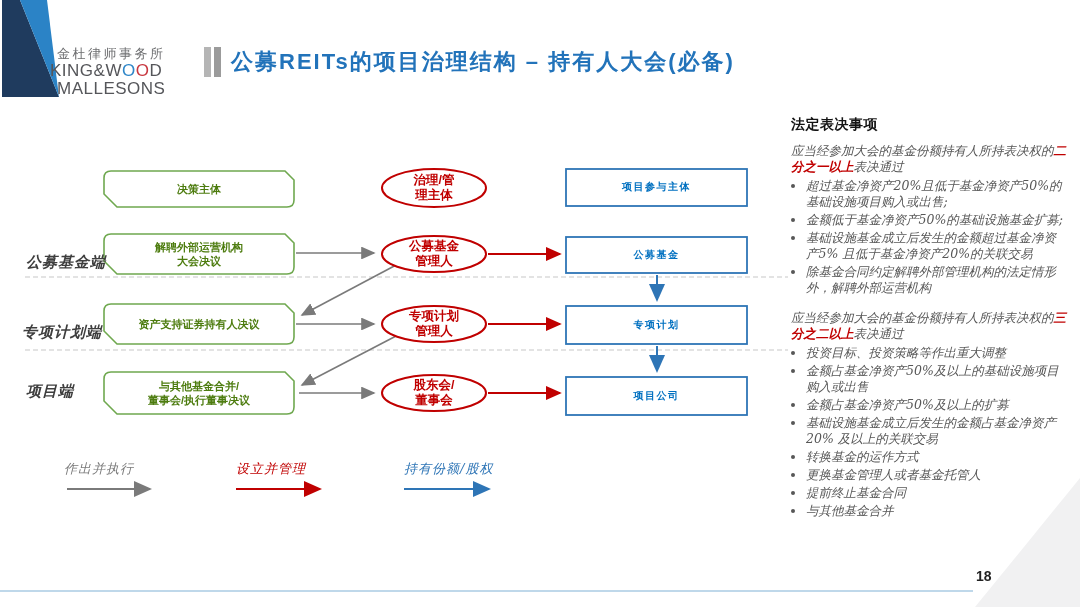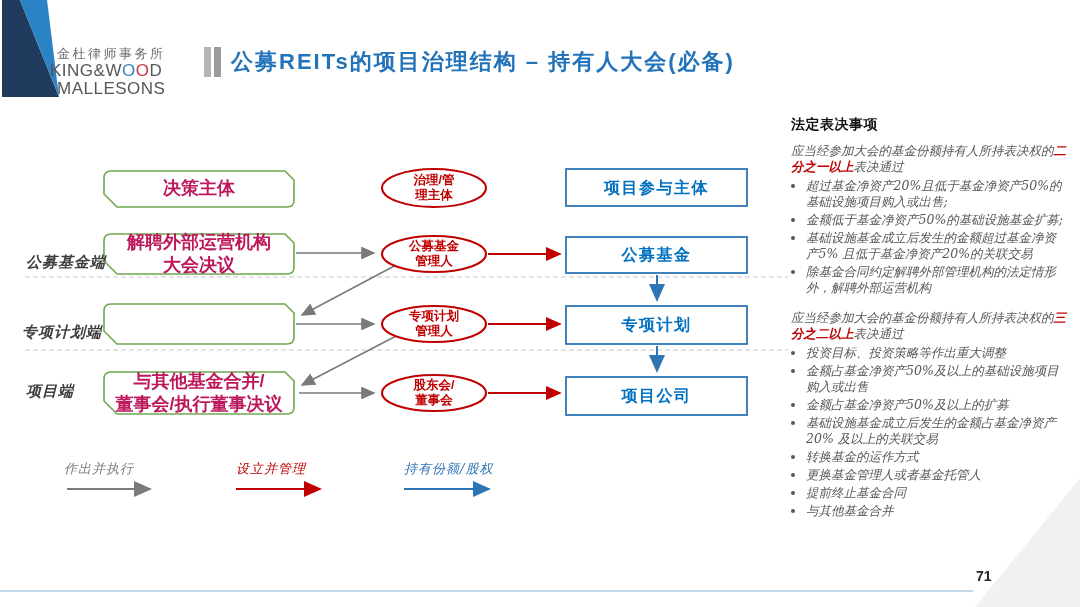--- a/index.html
+++ b/index.html
@@ -14,23 +14,23 @@
   .logo-en2 { position:absolute; left:57px; top:79px; font-size:17px; letter-spacing:0.5px; color:#55565A; }
   .o-blue { color:#2E86C8; }
   .o-red  { color:#C8373F; }
   .title-wrap { position:absolute; left:204px; top:47px; display:flex; align-items:flex-start; }
   .tbar { width:7px; height:30px; }
   .tbar1 { background:#B5B5B5; margin-right:3px; }
   .tbar2 { background:#9B9B9B; margin-right:10px; }
   .slide-title { margin:0; font-size:22px; font-weight:700; color:#2273BA; letter-spacing:2px; line-height:30px; white-space:nowrap; }
   
   .node { position:absolute; display:flex; flex-direction:column; align-items:center; justify-content:center; text-align:center; }
-  .green-node { color:#be185d; font-weight:700; font-size:18px; line-height:1.3; }
+  .green-node { color:#4d7c0f; font-weight:700; font-size:11px; line-height:1.3; }
   .red-node   { color:#C00000; font-weight:700; font-size:12.5px; line-height:1.22; }
-  .blue-node  { color:#0070C0; font-weight:700; font-size:16px; letter-spacing:1.5px; line-height:1.25; }
+  .blue-node  { color:#0070C0; font-weight:700; font-size:10px; letter-spacing:1.5px; line-height:1.25; }
   .row-label { position:absolute; font-family:"DejaVu Serif", serif; font-style:italic; font-weight:700;
                font-size:15px; color:#3E3E3E; letter-spacing:1px; white-space:nowrap; }
   .legend-label { position:absolute; font-family:"DejaVu Serif", serif; font-style:italic;
                   font-size:13px; letter-spacing:1px; white-space:nowrap; }
   .lg-gray { color:#7A7A7A; } .lg-red { color:#C00000; } .lg-blue { color:#2E75B6; }
   
   .legal { position:absolute; left:791px; top:116px; width:276px; font-family:"DejaVu Serif", serif; }
   .legal h3 { margin:0 0 9px; font-size:14px; color:#141414; letter-spacing:0.5px; font-weight:700; }
   .legal .para { font-style:italic; font-size:12.5px; color:#575757; line-height:1.28; margin:0; }
   .legal .para2 { margin-top:14px; }
@@ -121,20 +121,23 @@
     <span>理主体</span>
   </div>
   <div class="node blue-node" style="left:566px;top:169px;width:181px;height:37px;">
     <span>项目参与主体</span>
   </div>
 
   <div class="node green-node" style="left:104px;top:234px;width:190px;height:40px;">
     <span>解聘外部运营机构</span>
     <span>大会决议</span>
   </div>
+  <div class="node green-node" style="left:104px;top:304px;width:190px;height:40px;">
+    <span>资产支持证券持有人决议</span>
+  </div>
   <div class="node green-node" style="left:104px;top:372px;width:190px;height:42px;">
     <span>与其他基金合并/</span>
     <span>董事会/执行董事决议</span>
   </div>
 
   <div class="node red-node" style="left:382px;top:236px;width:104px;height:36px;">
     <span>公募基金</span>
     <span>管理人</span>
   </div>
   <div class="node red-node" style="left:382px;top:306px;width:104px;height:36px;">
@@ -179,15 +182,15 @@
       <li>金额占基金净资产50%及以上的基础设施项目购入或出售</li>
       <li>金额占基金净资产50%及以上的扩募</li>
       <li>基础设施基金成立后发生的金额占基金净资产20% 及以上的关联交易</li>
       <li>转换基金的运作方式</li>
       <li>更换基金管理人或者基金托管人</li>
       <li>提前终止基金合同</li>
       <li>与其他基金合并</li>
     </ul>
   </div>
 
-  <div class="page-no">71</div>
+  <div class="page-no">18</div>
 
 </div>
 
 </body></html>

